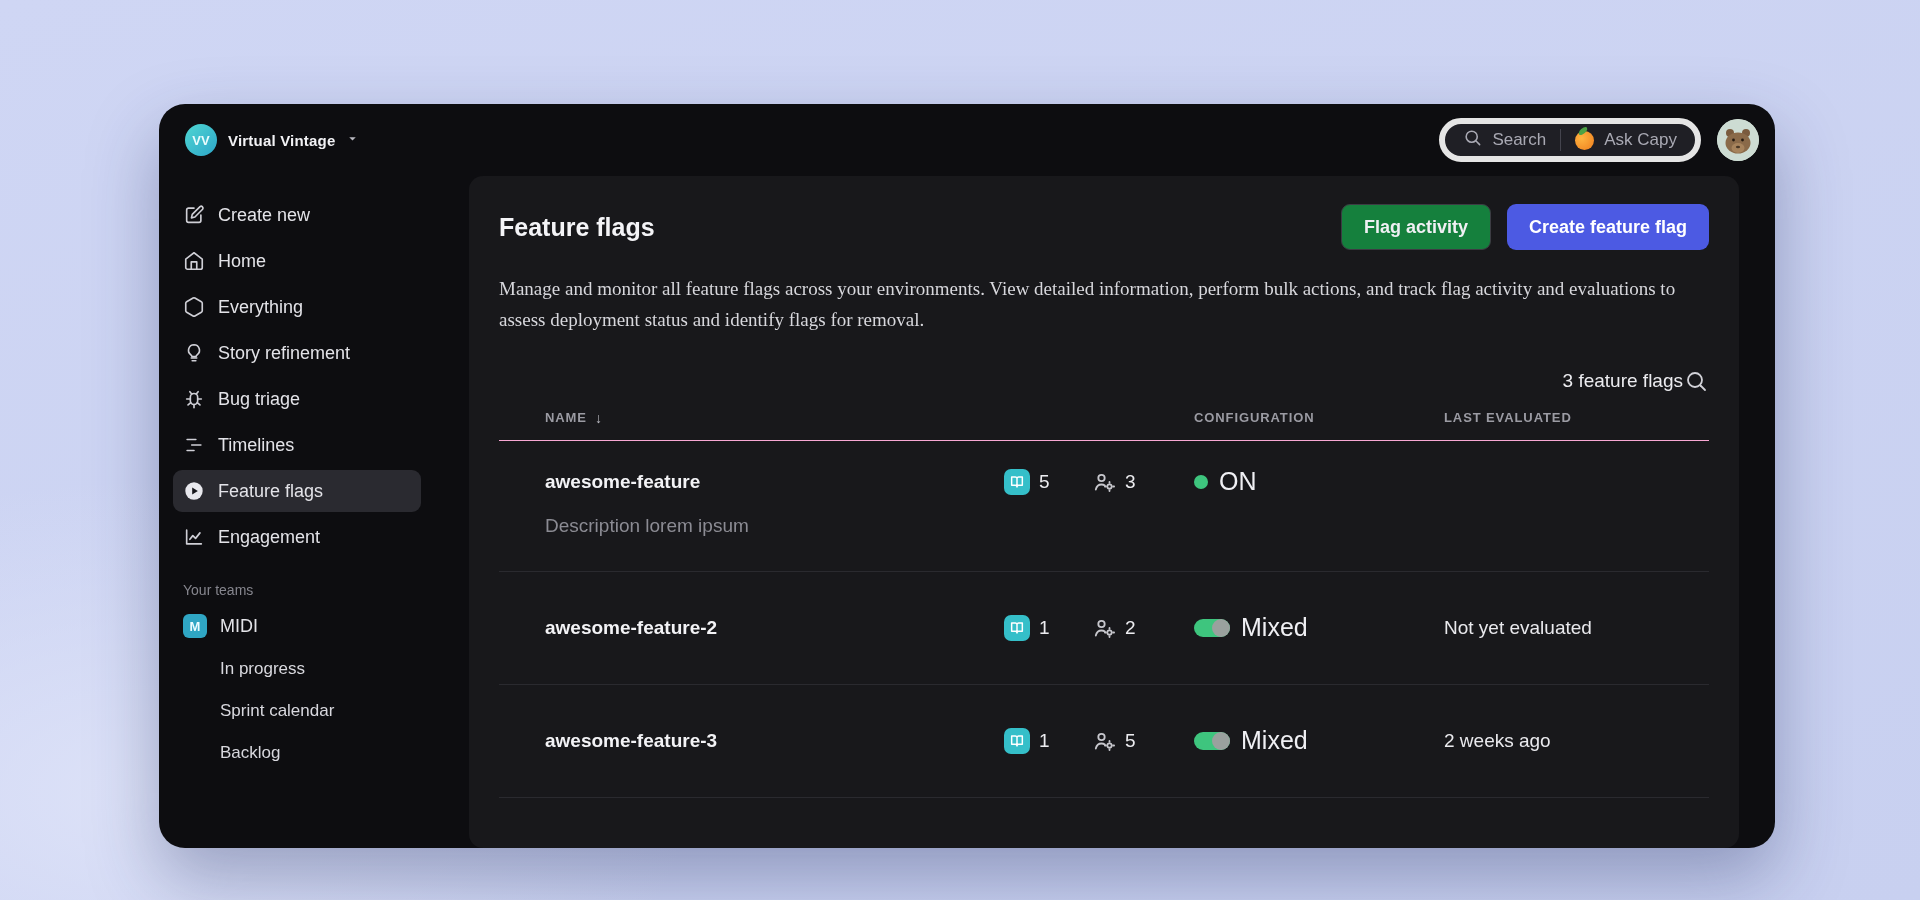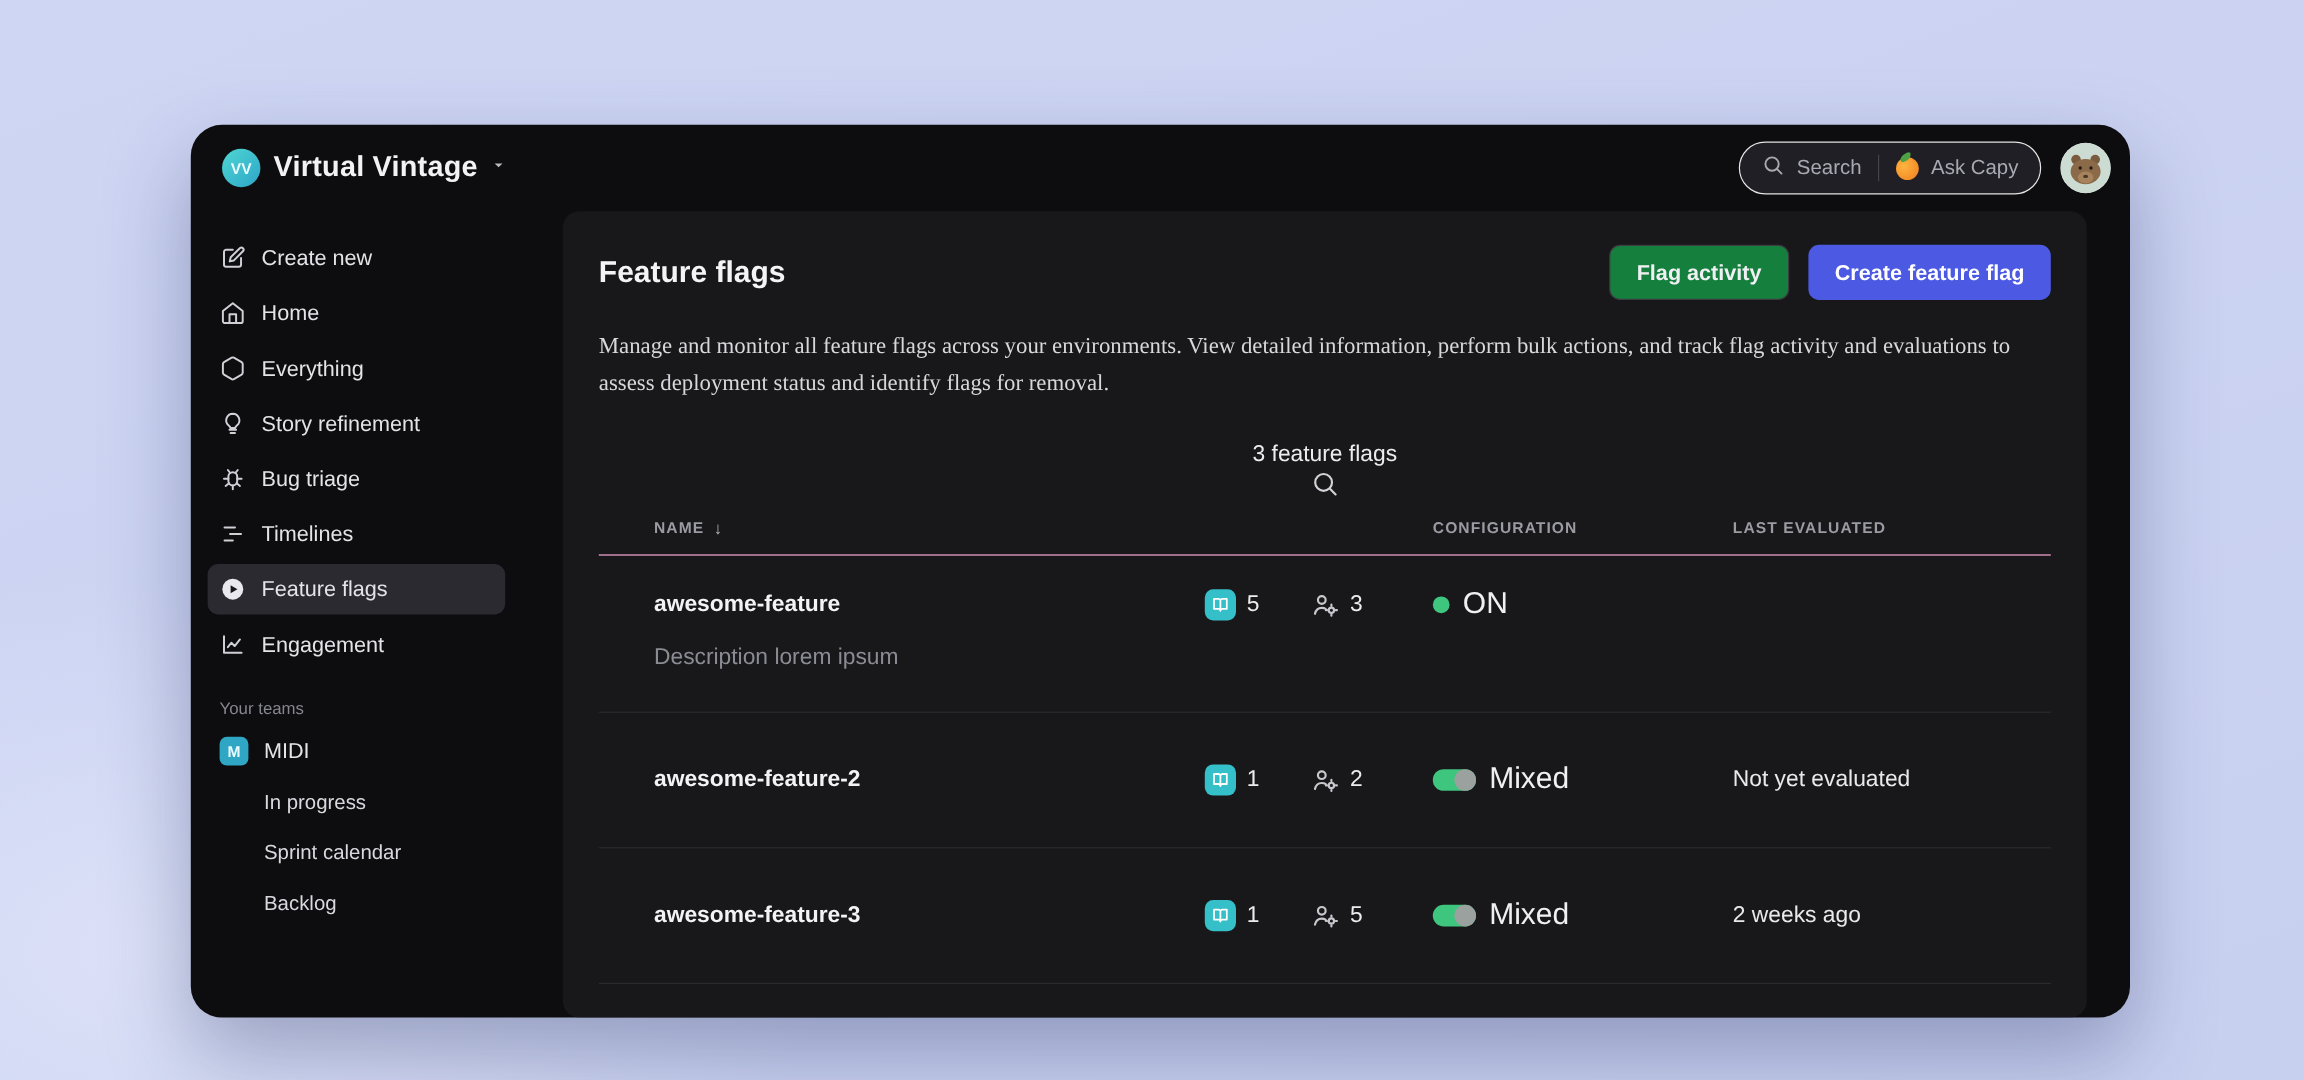--- a/index.html
+++ b/index.html
@@ -16,23 +16,23 @@
     background:#0d0d10; border-radius:26px; overflow:hidden;
     box-shadow:0 30px 70px rgba(35,45,95,.35);
     display:flex; flex-direction:column;margin-left:16px;
   }
   
   .topbar { height:72px; flex:0 0 auto; display:flex; align-items:center; justify-content:space-between; padding:0 16px 0 26px; }
   .brand { display:flex; align-items:center; gap:11px; cursor:pointer; }
   .brand-avatar { width:32px; height:32px; border-radius:50%;
     background:linear-gradient(135deg,#4fd6d2,#2da6c9); color:#eafcfd;
     font-weight:bold; font-size:13px; display:flex; align-items:center; justify-content:center; }
-  .brand-name { color:#f2f2f5; font-size:24px; font-weight:700; letter-spacing:.2px; }
+  .brand-name { color:#f2f2f5; font-size:15px; font-weight:700; letter-spacing:.2px; }
   .top-right { display:flex; align-items:center; gap:16px; }
-  .search-pill { height:44px; border-radius:22px; background:#1f1f25; border:1px solid #e5e5e5;
+  .search-pill { height:44px; border-radius:22px; background:#1f1f25; border:6px solid #e5e5e5;
     display:flex; align-items:center; padding:0 18px; color:#a9a9b3; font-size:17px; cursor:pointer; }
   .pill-section { display:flex; align-items:center; gap:10px; }
   .pill-divider { width:1px; height:22px; background:#44444d; margin:0 14px; }
   .mango { position:relative; width:19px; height:19px; border-radius:50%;
     background:radial-gradient(circle at 35% 38%, #ffb440, #ef7e1e); }
   .mango::after { content:""; position:absolute; top:-3px; left:3px; width:10px; height:6px;
     background:#4da244; border-radius:70% 30% 70% 30%; transform:rotate(-25deg); }
   .user-avatar { width:42px; height:42px; border-radius:50%; overflow:hidden; cursor:pointer;
     background:#cddcd3; display:flex; align-items:center; justify-content:center; }
   
@@ -53,21 +53,21 @@
   .main-panel { flex:1; min-width:0; margin-right:36px; background:#18181b; border-radius:14px;
     padding:28px 30px 0 30px; }
   .panel-head { display:flex; align-items:center; justify-content:space-between; }
   .page-title { color:#f4f4f7; font-size:25px; font-weight:700; }
   .actions { display:flex; gap:16px; }
   .btn { height:46px; padding:0 22px; border-radius:9px; font-size:18px; font-weight:600;
     font-family:"Liberation Sans", sans-serif; cursor:pointer; }
   .btn-secondary { background:#15803d; border:1px solid #3c3c43; color:#f0f0f4; }
   .btn-primary { background:#4c5ae3; border:none; color:#ffffff;text-align:right; }
   .description { margin-top:24px; color:#d7d7dc; font-size:19px; line-height:1.62; max-width:1240px;font-family:Liberation Serif, serif; }
-  .list-head { margin-top:32px; display:flex; align-items:center; justify-content:flex-start;flex-direction:column; }
+  .list-head { margin-top:32px; display:flex; align-items:center; justify-content:flex-end; }
   .count { color:#ececf0; font-size:19px; }
   .table-search { width:26px; height:26px; color:#d2d2d8; cursor:pointer; display:flex; align-items:center; justify-content:center; }
   
   .table { margin-top:16px; }
   .thead, .row { display:grid; grid-template-columns:1fr 88px 102px 250px 265px; padding-left:46px; }
   .thead { padding-bottom:14px; border-bottom:1px solid #f9a8d4; color:#9b9ba3; font-size:13px;
     font-weight:700; letter-spacing:.9px; }
   .th { display:flex; align-items:center; gap:8px; }
   .sort-arrow { font-size:14px; color:#b9b9c0; letter-spacing:0; }
   .row { border-bottom:1px solid #2a2a2f; align-items:start; cursor:pointer; }

